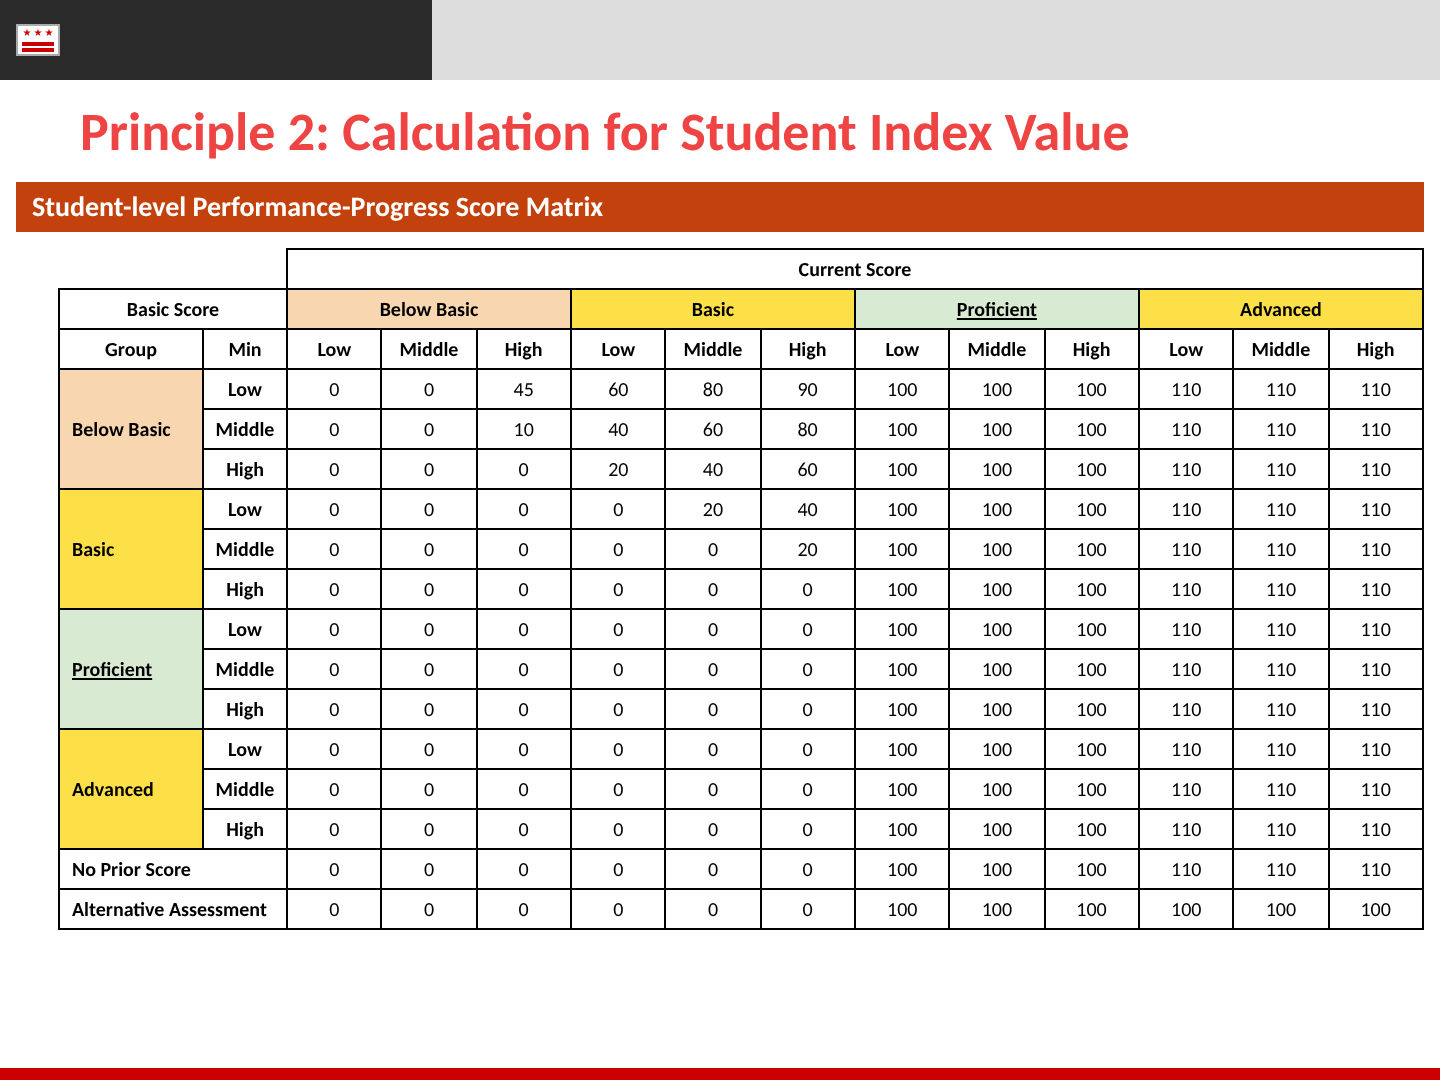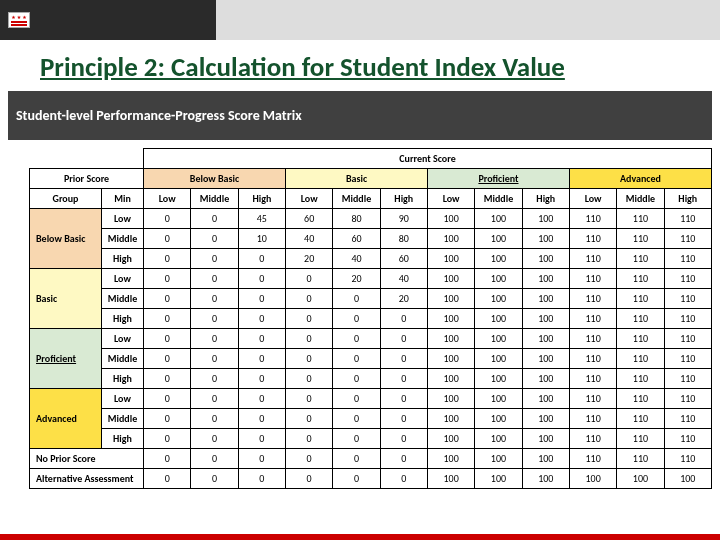--- a/index.html
+++ b/index.html
@@ -25,30 +25,29 @@
   }
   .dc-stars { display:flex; gap:1px; }
   .dc-stars span { color:#c00; font-size:5px; line-height:5px; }
   .dc-bar { width:80%; height:2px; background:#c00; }
   .logo-text { color:#fff; font-size:9px; line-height:1.1; }
   .logo-text .line1 { font-weight:normal; }
   .logo-text .line2 { font-weight:bold; }
   .title {
     font-size: 27px;
     font-weight: bold;
-    color: #14532d;
+    color: #ef4444;
     padding: 10px 0 8px 40px;
-    text-decoration: underline;
   }
   .subtitle-bar {
-    background: #404040;
+    background: #c2410c;
     color: #fff;
     font-weight: bold;
     font-size: 14px;
-    padding: 16px 8px;
+    padding: 4px 8px;
     margin: 0 8px;
   }
   .table-wrap { margin: 8px; padding-left: 21px; }
   table {
     border-collapse: collapse;
     width: 100%;
     font-size: 10px;
     table-layout: fixed;
   }
   th, td {
@@ -59,21 +58,21 @@
   }
   .prior-hdr, .current-hdr, .sub-hdr, .group-hdr, .min-hdr, .col-hdr {
     font-weight: bold;
   }
   .group-cell {
     font-weight: bold;
     text-align: left;
     padding-left: 6px;
   }
   .bb { background: #f8d7b0; margin-top: 48px; }
-  .ba { background: #fef9c3; }
+  .ba { background: #fde047; }
   .pr { background: #d9ead3; text-decoration: underline; }
   .ad { background: #fde047; }
   .footer-bar {
     position: absolute;
     bottom: 0; left: 0; right: 0;
     height: 6px;
     background: #c00;
   }
 </style>
 </head>
@@ -113,21 +112,21 @@
         <col>
         <col>
         <col>
     </colgroup>
     <thead>
       <tr>
         <th colspan="2" style="border:none;background:#fff"></th>
         <th colspan="12" class="current-hdr">Current Score</th>
       </tr>
       <tr>
-        <th colspan="2" class="prior-hdr">Prior Score</th>
+        <th colspan="2" class="prior-hdr">Basic Score</th>
         <th colspan="3" class="sub-hdr bb">Below Basic</th>
         <th colspan="3" class="sub-hdr ba">Basic</th>
         <th colspan="3" class="sub-hdr pr">Proficient</th>
         <th colspan="3" class="sub-hdr ad">Advanced</th>
       </tr>
       <tr>
         <th class="group-hdr">Group</th>
         <th class="min-hdr">Min</th>
         <th class="col-hdr">Low</th>
         <th class="col-hdr">Middle</th>

